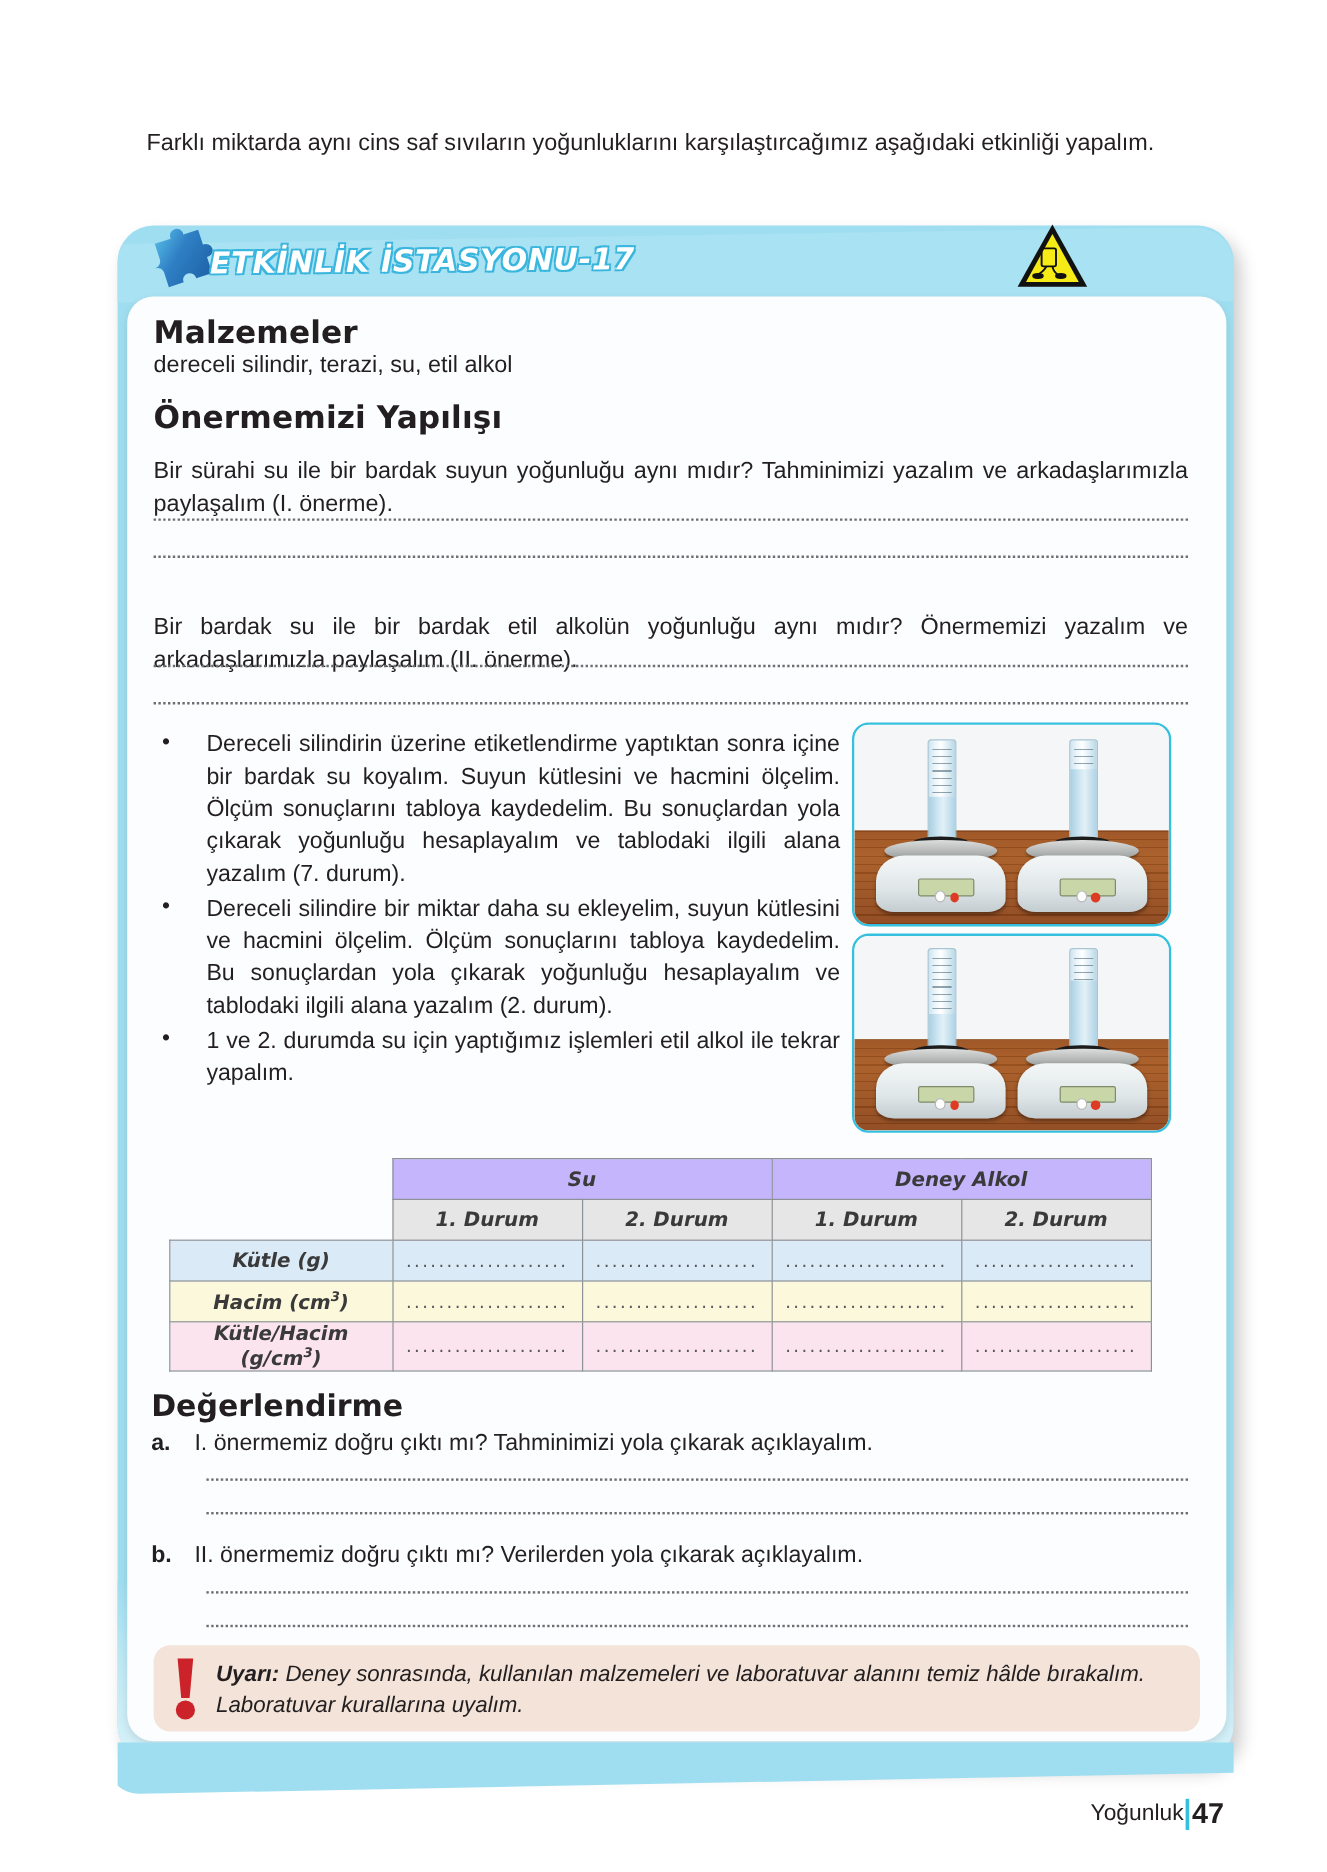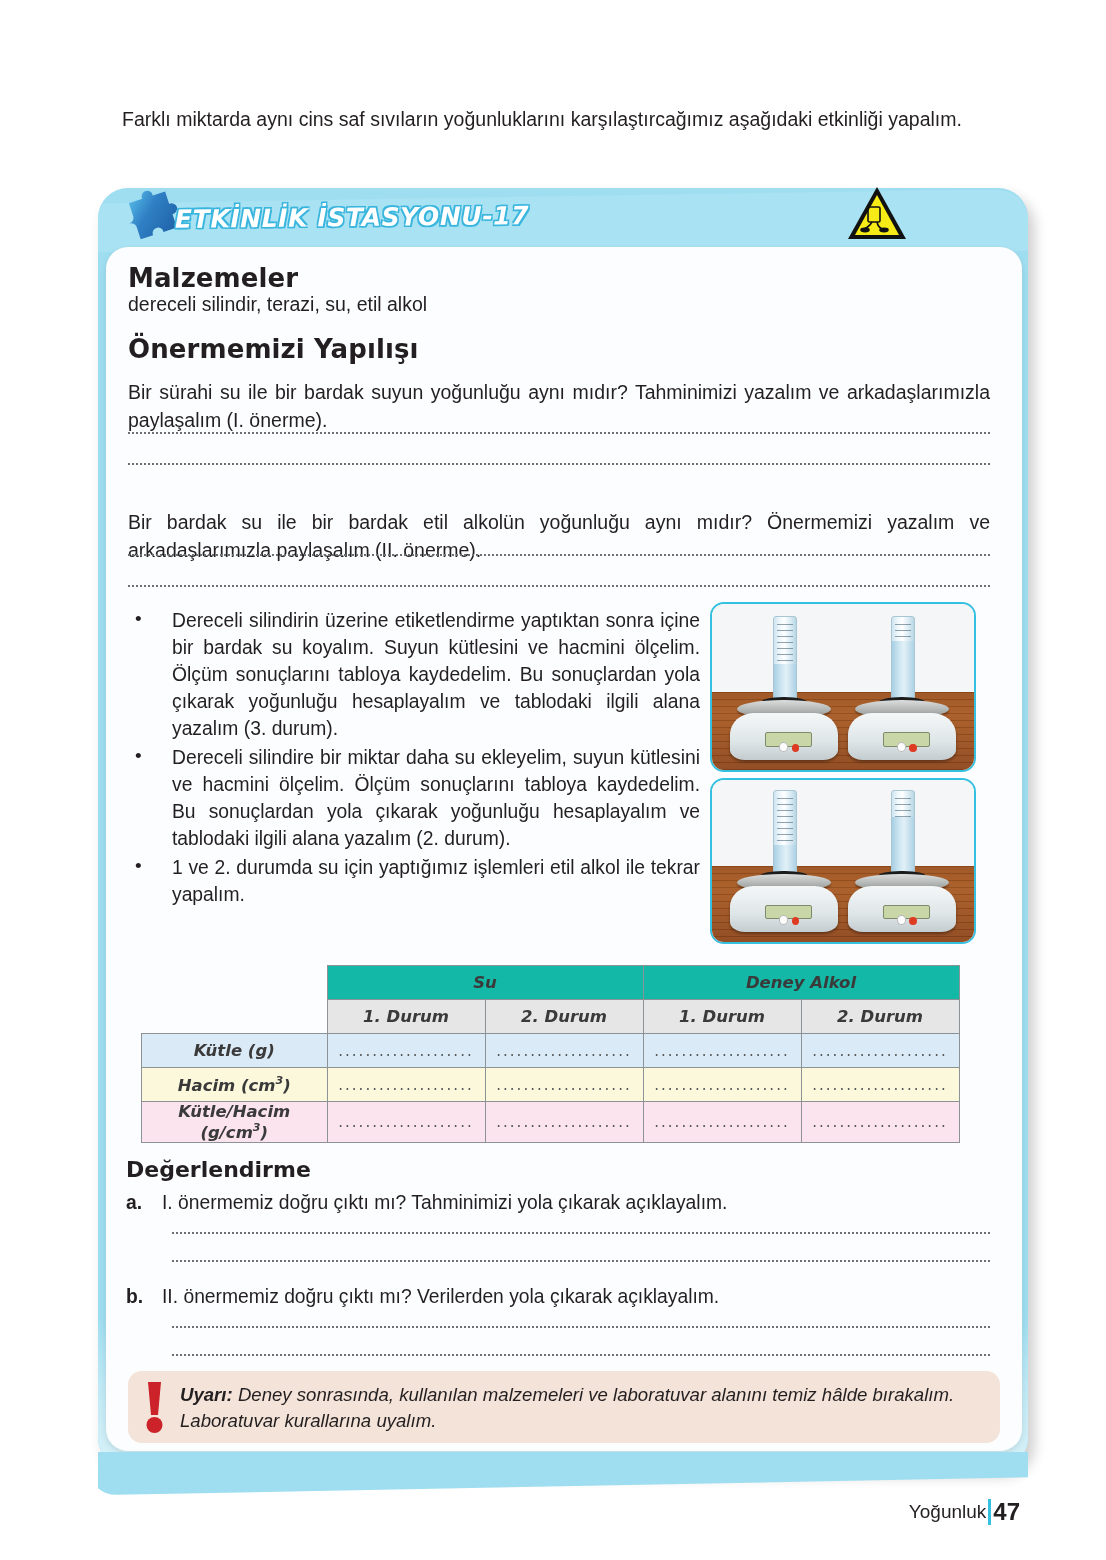--- a/index.html
+++ b/index.html
@@ -275,21 +275,21 @@
     border: 1px solid #8d9296;
     font-size: 16.5px;
     font-style: italic;
     font-weight: bold;
     color: #3a3a3a;
     text-align: center;
     padding: 0;
     height: 33px;
   }
   .dtable .corner { border: none; background: transparent; width: 185px; }
-  .dtable .hd { background: #14b8a6; }
+  .dtable .hd { background: #c4b5fd; }
   .dtable .hd-sub { background: #e6e6e6; }
   .dtable .rowlabel { font-size: 16.5px; }
   .dtable .cw { width: 157px; }
   .r-mass  td { background: #dbeaf7; }
   .r-vol   td { background: #fbf8dc; }
   .r-dens  td { background: #fbe4ee; }
   .dtable .fill {
     color: #54585a;
     font-weight: normal;
     font-style: normal;
@@ -297,21 +297,21 @@
     font-size: 15px;
   }
   sup { font-size: 11px; }
 
   
   .ev-h {
     position: absolute;
     left: 126px;
     top: 1157px;
     font-family: "DejaVu Sans", sans-serif;
-    font-size: 22px;
+    font-size: 25px;
     font-weight: bold;
     text-align: right;
   }
   .ev-item { position: absolute; font-size: 19.3px; }
   .ev-lbl { position: absolute; font-weight: bold; font-size: 19.3px; }
 
   
   .warn {
     position: absolute;
     left: 128px;
@@ -422,21 +422,21 @@
     <div class="body-txt just" style="left:22px; top:238px; width:862px;margin-top:24px;">Bir bardak su ile bir bardak etil alkolün yoğunluğu aynı mıdır? Önermemizi yazalım ve arkadaşlarımızla paylaşalım (II. önerme).</div>
 
     <div class="dots" style="left:22px; top:305px; width:862px;"></div>
     <div class="dots" style="left:22px; top:336px; width:862px;"></div>
   </div>
 </div>
 
 <div class="bullets">
   <div class="bullet-row">
     <span class="dot">•</span>
-    <span>Dereceli silindirin üzerine etiketlendirme yaptıktan sonra içine bir bardak su koyalım. Suyun kütlesini ve hacmini ölçelim. Ölçüm sonuçlarını tabloya kaydedelim. Bu sonuçlardan yola çıkarak yoğunluğu hesaplayalım ve tablodaki ilgili alana yazalım (3. durum).</span>
+    <span>Dereceli silindirin üzerine etiketlendirme yaptıktan sonra içine bir bardak su koyalım. Suyun kütlesini ve hacmini ölçelim. Ölçüm sonuçlarını tabloya kaydedelim. Bu sonuçlardan yola çıkarak yoğunluğu hesaplayalım ve tablodaki ilgili alana yazalım (7. durum).</span>
   </div>
   <div class="bullet-row">
     <span class="dot">•</span>
     <span>Dereceli silindire bir miktar daha su ekleyelim, suyun kütlesini ve hacmini ölçelim. Ölçüm sonuçlarını tabloya kaydedelim. Bu sonuçlardan yola çıkarak yoğunluğu hesaplayalım ve  tablodaki ilgili alana yazalım (2. durum).</span>
   </div>
   <div class="bullet-row">
     <span class="dot">•</span>
     <span>1 ve 2. durumda su için yaptığımız işlemleri etil alkol ile tekrar yapalım.</span>
   </div>
 </div>

